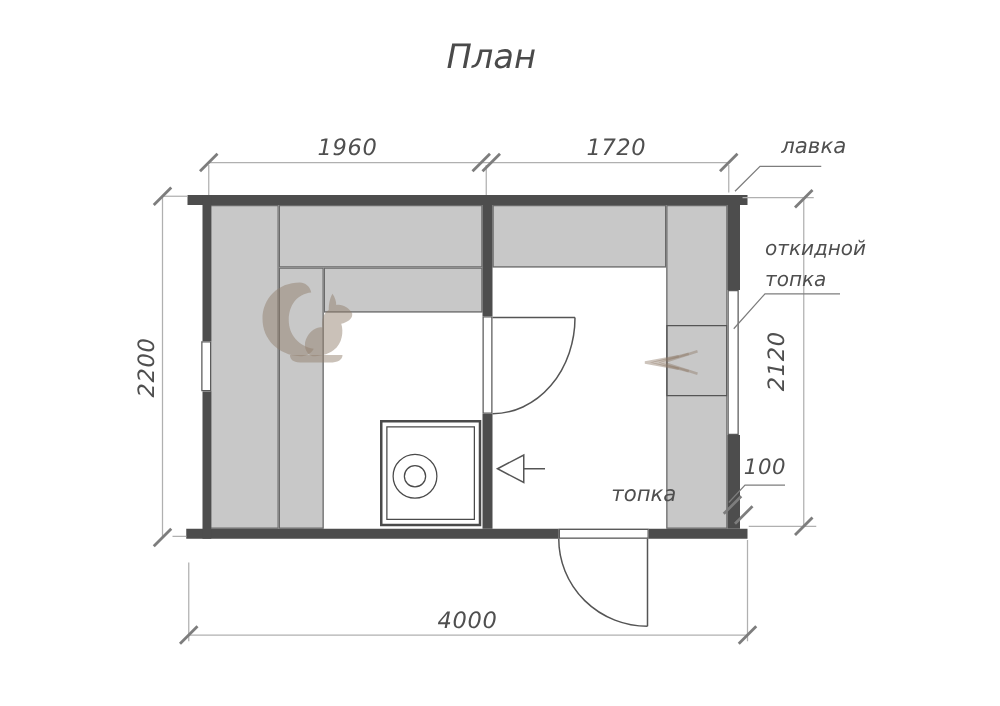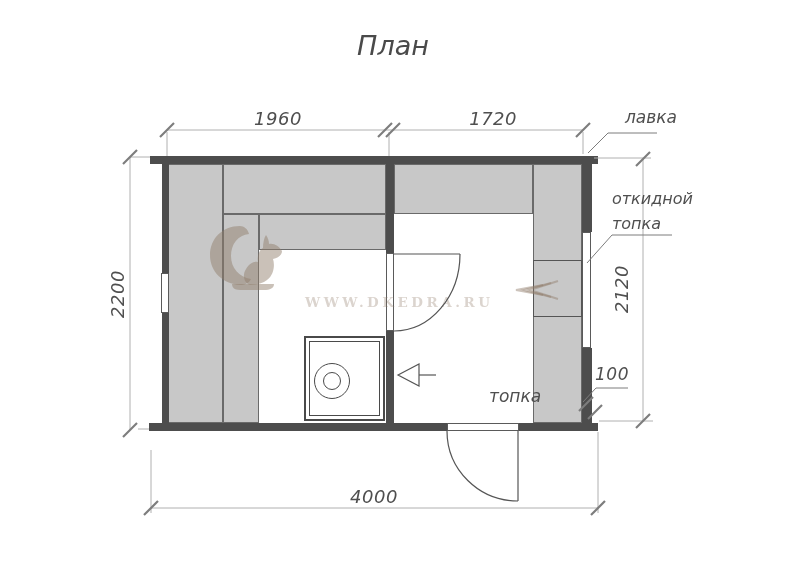--- a/index.html
+++ b/index.html
@@ -68,21 +68,20 @@
   <svg width="78" height="70" viewBox="0 0 78 70" style="left:204px;top:223px;">
     <g fill="rgba(145,125,106,0.48)">
       <path d="M36,3 C18,3 6,16 6,32 C6,49 19,61 36,62 C41,62 45,60 47,56
                C35,54 27,45 27,33 C27,21 34,12 45,11 C44,6 40,3 36,3 Z"></path>
       <path d="M46,62 C40,60 38,52 42,46 C45,41 50,38 54,39 C53,33 55,27 59,25
                C59,20 60,15 62,12 C64,15 65,18 65,21 C70,20 75,23 78,28
                C78,32 74,35 69,36 C71,42 70,52 63,57 C58,61 51,62 46,62 Z"></path>
       <path d="M28,61 L70,61 C70,65 66,67 60,67 L36,67 C30,67 28,64 28,61 Z"></path>
     </g>
   </svg>
-  <div id="wm-site">WWW.DKEDRA.RU</div>
   <svg width="46" height="26" viewBox="0 0 46 26" style="left:513px;top:277px;">
     <g stroke="rgba(145,125,106,0.45)" stroke-width="2" fill="none">
       <path d="M45,4 L17,13 L45,22"></path>
       <path d="M38,6 L11,13 L38,20"></path>
       <path d="M30,8 L3,13 L30,18"></path>
     </g>
   </svg>
 
   <svg width="800" height="565" viewBox="0 0 800 565">
 

